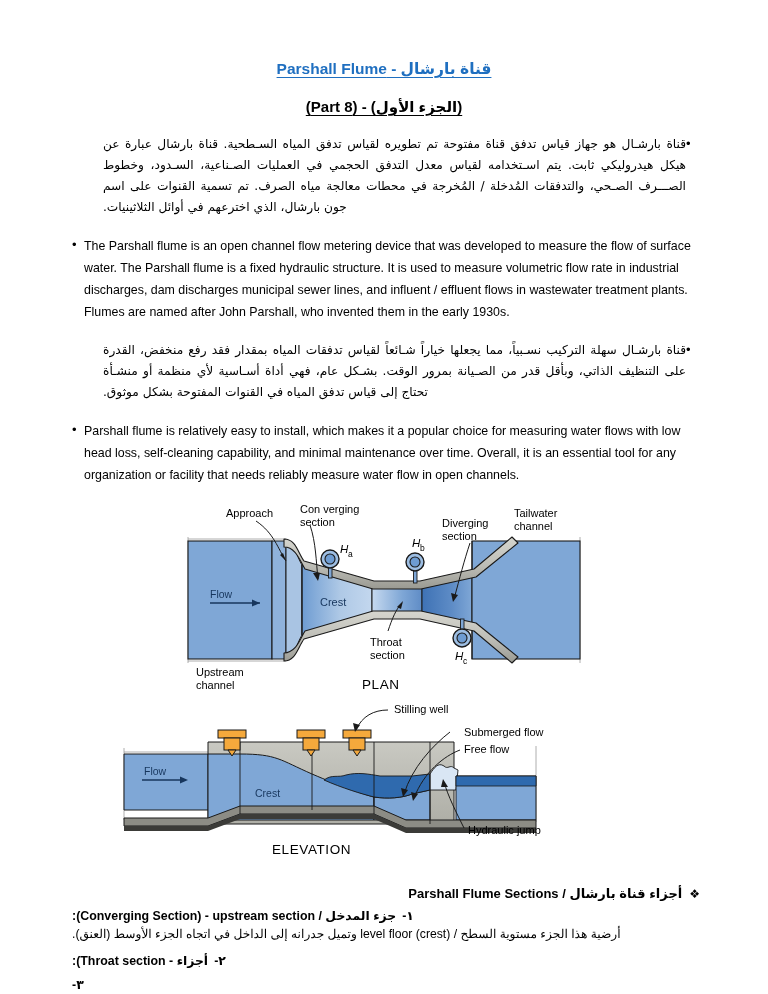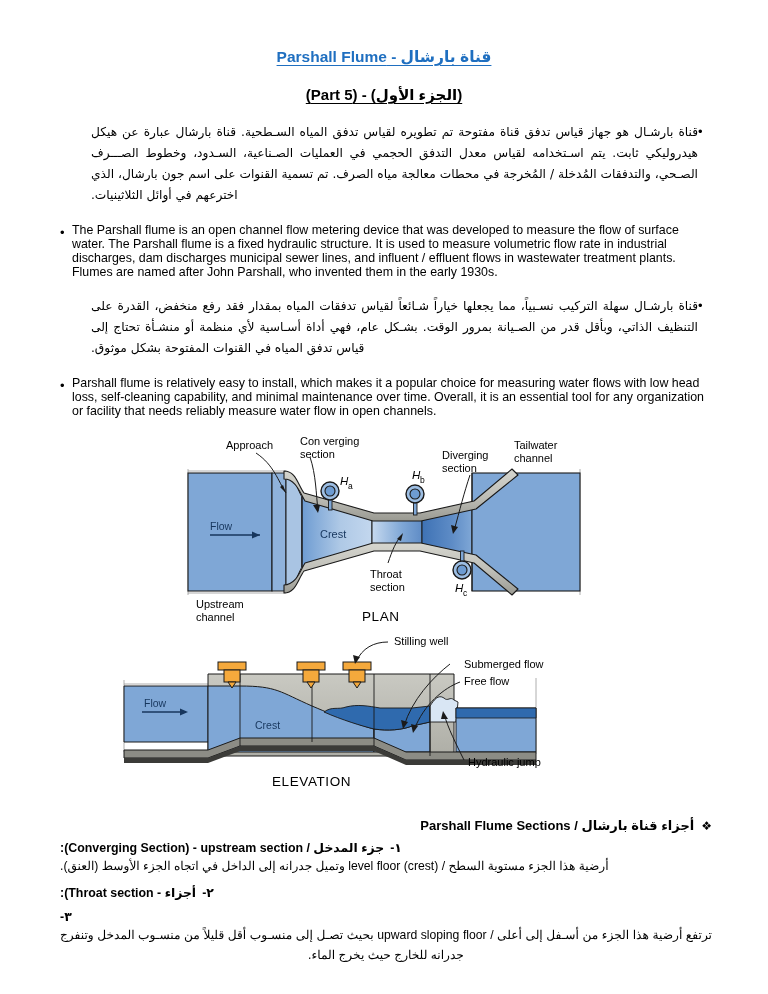--- a/index.html
+++ b/index.html
@@ -9,21 +9,21 @@
     background:#ffffff;
     font-family:"Liberation Sans","DejaVu Sans",sans-serif;
     color:#000;
     position:relative;
     overflow:hidden;
   }
   .page{
     position:relative;
     width:768px;height:994px;
     box-sizing:border-box;
-    padding:0;
+    padding:12px;
   }
 
   
   .title-wrap{ text-align:center; }
   .doc-title{
     display:inline-block;
     color:#1F6FC0;
     font-weight:bold;
     font-size:15.5px;
     text-decoration:underline;
@@ -58,21 +58,21 @@
     width:12px;
     font-size:13px;
     line-height:18px;
     color:#000;
     padding-top:1px;
   }
   .bullet-body{ flex:1 1 auto; }
 
   .p-en{
     font-size:12.4px;
-    line-height:14px;
+    line-height:22px;
     text-align:left;
     direction:ltr;
     font-family:"Liberation Sans","DejaVu Sans",sans-serif;
   }
   .p-ar{
     font-size:12.2px;
     line-height:21px;
     direction:rtl;
     text-align:justify;
     text-align-last:left;
@@ -137,21 +137,21 @@
 </style>
 </head>
 <body>
 
 <div class="page">
 
   <div class="title-wrap">
     <div class="doc-title">قناة بارشال - Parshall Flume</div>
   </div>
   <div class="title-wrap">
-    <div class="doc-subtitle">(الجزء الأول) - (Part 5)</div>
+    <div class="doc-subtitle">(الجزء الأول) - (Part 8)</div>
   </div>
 
   <div class="bullets">
 
     <div class="bullet-row rtl">
       <div class="bullet-dot">•</div>
       <div class="bullet-body">
           <div class="p-ar">قناة بارشـال هو جهاز قياس تدفق قناة مفتوحة تم تطويره لقياس تدفق المياه السـطحية. قناة بارشال عبارة عن هيكل هيدروليكي ثابت. يتم اسـتخدامه لقياس معدل التدفق الحجمي في العمليات الصـناعية، السـدود، وخطوط الصـــرف الصـحي، والتدفقات المُدخلة / المُخرجة في محطات معالجة مياه الصرف. تم تسمية القنوات على اسم جون بارشال، الذي اخترعهم في أوائل الثلاثينيات.</div>
         </div>
     </div>

